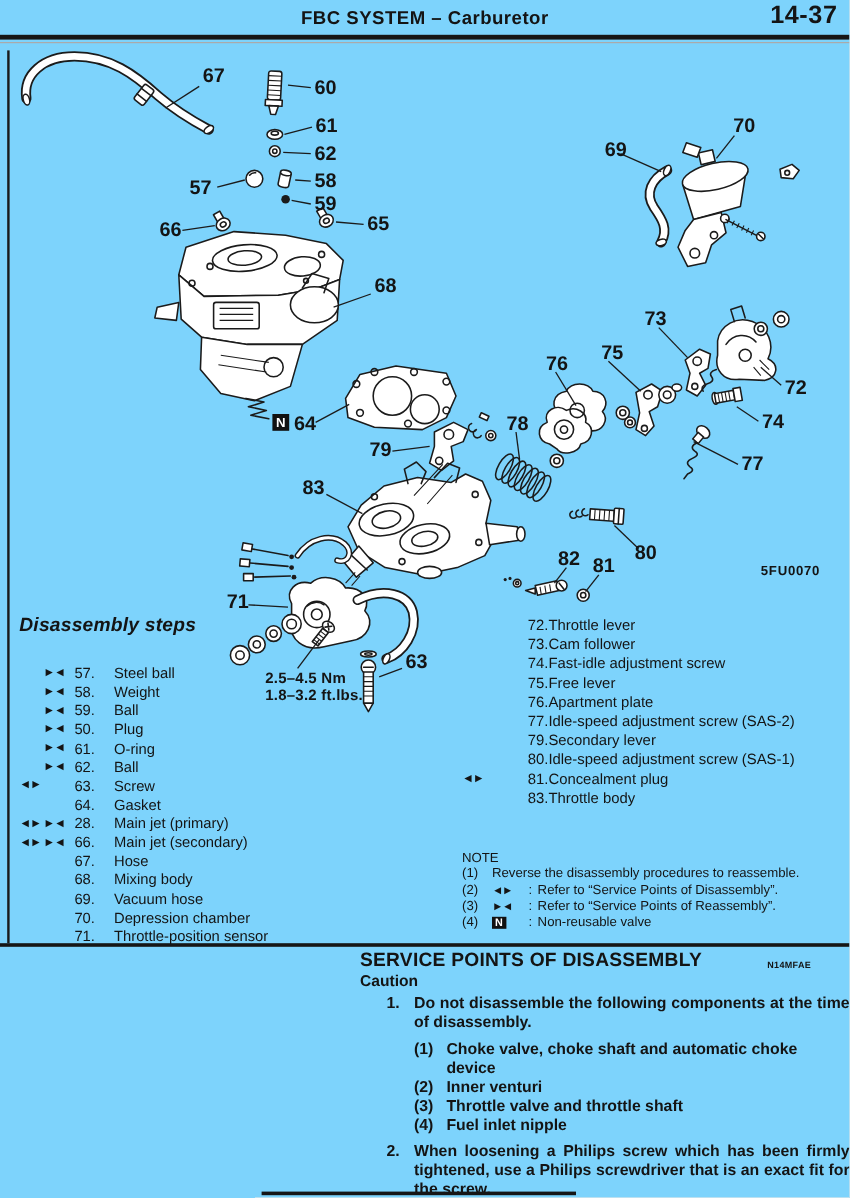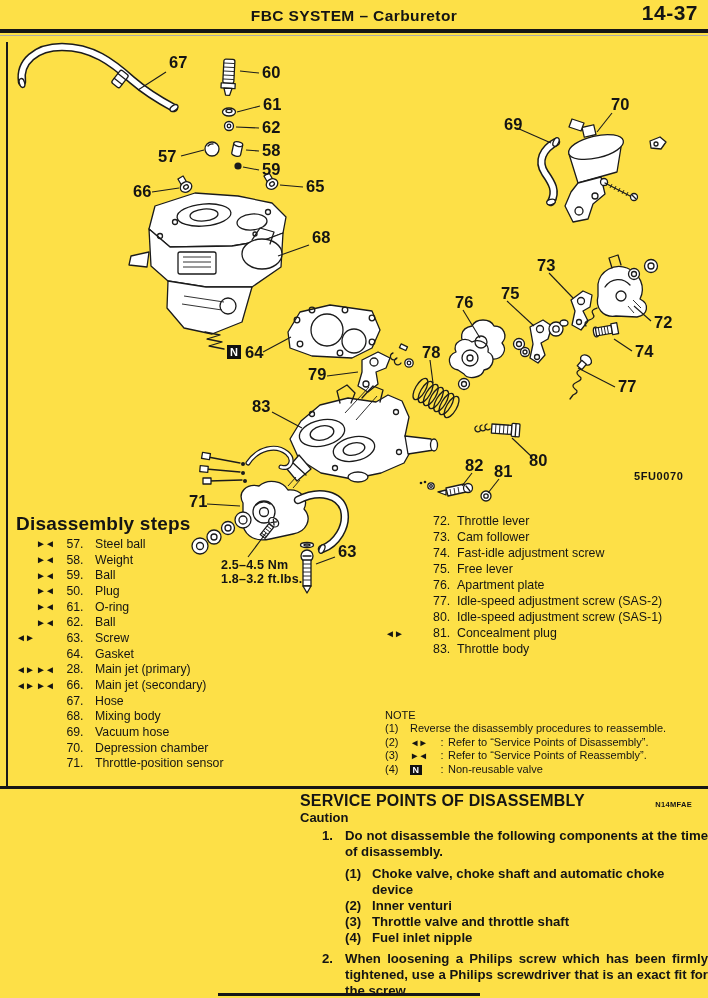--- a/index.html
+++ b/index.html
@@ -1,16 +1,16 @@
 <!DOCTYPE html>
 <html><head>
 <meta charset="utf-8">
 <style>
   html,body{margin:0;padding:0;background:#e8e8e8;}
-  .page{position:relative;width:708px;height:998px;background:#fde047;overflow:hidden;
+  .page{position:relative;width:708px;height:998px;background:#7dd3fc;overflow:hidden;
         font-family:"Liberation Sans","DejaVu Sans",sans-serif;color:#141414;}
   
   .hdr-title{position:absolute;top:7px;left:0;width:708px;text-align:center;
              font-size:15.5px;font-weight:bold;letter-spacing:.4px;}
   .hdr-page{position:absolute;top:1px;right:10px;font-size:21px;font-weight:bold;letter-spacing:.5px;}
   .hdr-rule{position:absolute;top:29px;left:0;width:708px;height:4px;background:#161616;}
   .hdr-rule2{position:absolute;top:35px;left:0;width:708px;height:1px;background:#aaa;}
   .left-border{position:absolute;left:6px;top:42px;width:2px;height:744px;background:#1a1a1a;}
   .mid-rule{position:absolute;top:786px;left:0;width:708px;height:3px;background:#161616;}
   .bottom-rule{position:absolute;top:993px;left:218px;width:262px;height:3px;background:#161616;}
@@ -24,43 +24,43 @@
   .ti{fill:none;stroke:#fff;stroke-width:5.5;stroke-linecap:round;}
   .wo{fill:none;stroke:#1b1b1b;stroke-width:5;stroke-linecap:round;}
   .wi{fill:none;stroke:#fff;stroke-width:2.6;stroke-linecap:round;}
   .ldr{stroke:#1b1b1b;stroke-width:1.1;}
   .dlbl{font:bold 16.5px "Liberation Sans","DejaVu Sans",sans-serif;fill:#141414;}
   .dlbl-n{font:bold 11px "Liberation Sans","DejaVu Sans",sans-serif;fill:#fff;}
   .torque{position:absolute;left:221px;top:558px;font-size:12.5px;font-weight:bold;line-height:14px;letter-spacing:.2px;}
   .figcode{position:absolute;left:634px;top:470px;font-size:11px;font-weight:bold;letter-spacing:.6px;text-align:right;}
   
   .left-list{position:absolute;left:16px;top:513px;width:300px;}
-  .ll-title{font-size:19px;font-weight:bold;margin-bottom:1px;letter-spacing:.2px;}
+  .ll-title{font-size:16px;font-weight:bold;margin-bottom:22px;letter-spacing:.2px;font-style:italic;}
   .pl-row{display:flex;height:15.7px;align-items:center;font-size:12.3px;white-space:nowrap;}
   .sym{font-size:10px;letter-spacing:-1px;color:#141414;}
   .s1{width:20px;text-align:left;}
   .s2{width:26px;text-align:left;}
-  .pnum{width:26px;text-align:center;margin-right:7px;}
+  .pnum{width:26px;text-align:left;margin-right:7px;}
   .right-list{position:absolute;left:385px;top:513px;width:322px;}
   .rl-row{display:flex;height:16px;align-items:center;font-size:12.4px;white-space:nowrap;}
   .rsym{width:48px;font-size:10px;letter-spacing:-1px;}
-  .rnum{width:24px;}
+  .rnum{width:24px;text-align:right;}
   
   .note{position:absolute;left:385px;top:709px;width:322px;font-size:11px;}
   .note-title{line-height:13px;}
   .note-row{display:flex;line-height:13.5px;}
   .nnum{width:25px;flex:none;}
   .nicon{width:26px;flex:none;font-size:9.5px;letter-spacing:-1px;}
   .nbox{background:#111;color:#fff;font-weight:bold;padding:0 2.5px;font-size:9px;letter-spacing:0;}
   .nsep{width:12px;flex:none;text-align:center;}
   .ntext{flex:1;}
   
   .service{position:absolute;left:300px;top:791px;width:408px;}
   .sp-heading{font-size:16px;font-weight:bold;letter-spacing:.2px;line-height:19px;}
-  .sp-code{position:absolute;right:16px;top:9px;font-size:7.5px;font-weight:bold;letter-spacing:.3px;text-align:right;}
+  .sp-code{position:absolute;right:32px;top:9px;font-size:7.5px;font-weight:bold;letter-spacing:.3px;text-align:right;}
   .sp-caution{font-size:13px;font-weight:bold;line-height:16px;}
   .sp-item{display:flex;font-size:13.2px;font-weight:bold;line-height:16px;margin-left:22px;margin-top:2px;}
   .sp-item.second{margin-top:5px;}
   .sp-num{width:23px;flex:none;}
   .sp-text{flex:1;text-align:justify;}
   .sp-subs{margin:6px 0 0 45px;}
   .sp-sub{display:flex;font-size:13.2px;font-weight:bold;line-height:16px;}
   .sp-subnum{width:27px;flex:none;}
   .sp-subtext{flex:1;}
 </style>
@@ -548,20 +548,25 @@
           <span class="rnum">76.</span>
           <span class="pname">Apartment plate</span>
         </div>
         <div class="rl-row">
           <span class="rsym"></span>
           <span class="rnum">77.</span>
           <span class="pname">Idle-speed adjustment screw (SAS-2)</span>
         </div>
         <div class="rl-row">
           <span class="rsym"></span>
+          <span class="rnum">79.</span>
+          <span class="pname">Secondary lever</span>
+        </div>
+        <div class="rl-row">
+          <span class="rsym"></span>
           <span class="rnum">80.</span>
           <span class="pname">Idle-speed adjustment screw (SAS-1)</span>
         </div>
         <div class="rl-row">
           <span class="rsym">◄►</span>
           <span class="rnum">81.</span>
           <span class="pname">Concealment plug</span>
         </div>
         <div class="rl-row">
           <span class="rsym"></span>

